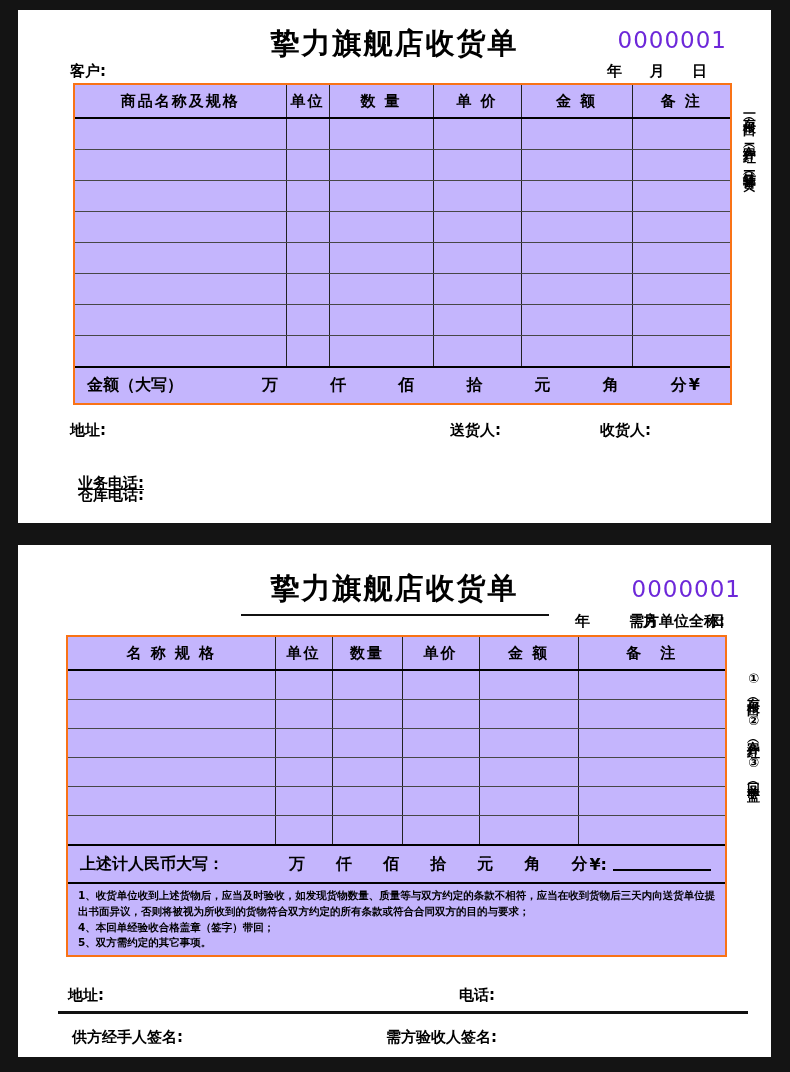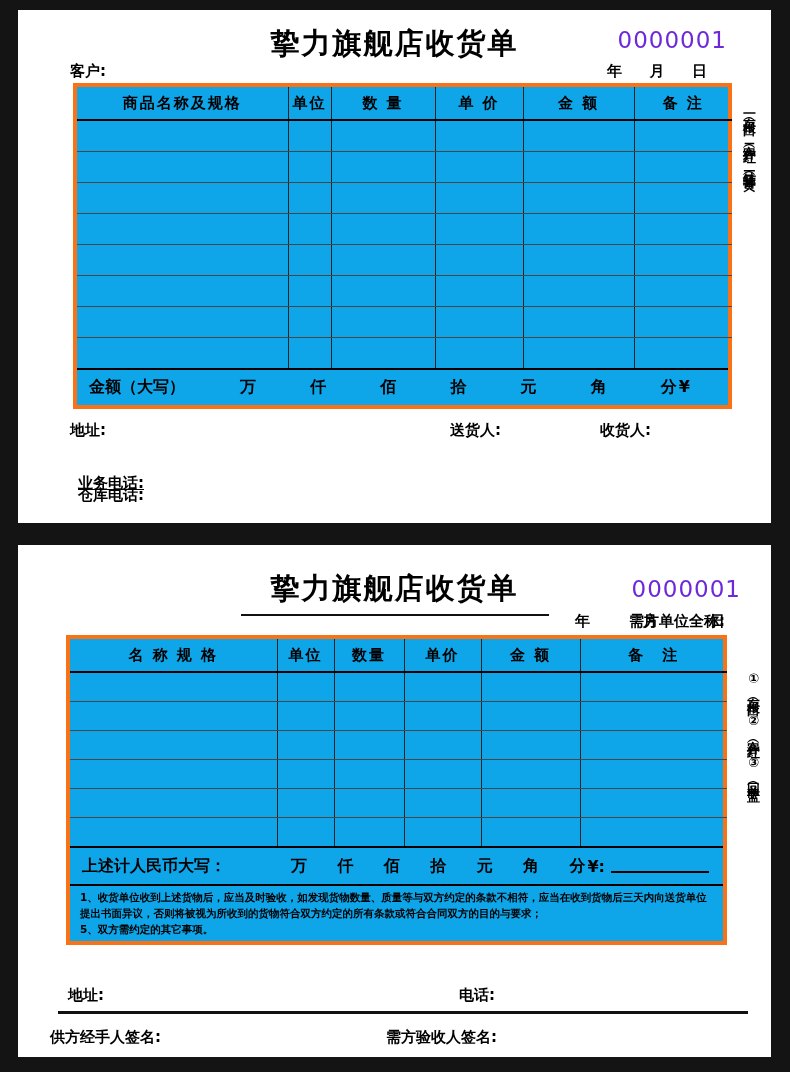--- a/index.html
+++ b/index.html
@@ -42,21 +42,21 @@
   #panel1 .serial { top:17px; right:44px; }
   #panel2 .serial { top:31px; right:30px; }
 
   .meta-row { position:absolute; font-size:15px; font-weight:600; }
   #panel1 .meta-row { top:52px; left:52px; right:64px; }
   #panel2 .meta-row { top:67px; left:50px; right:46px;text-align:right; }
   .meta-row .date { position:absolute; right:0; top:0; display:flex; justify-content:space-between; }
   #panel1 .date { width:100px; }
   #panel2 .date { width:150px; }
 
-  .grid-box { position:absolute; border:4px solid #f97316; background:#0ea5e9; }
+  .grid-box { position:absolute; border:2px solid #f97316; background:#c4b5fd; }
   #panel1 .grid-box { top:73px; left:55px; width:659px; }
   #panel2 .grid-box { top:90px; left:48px; width:661px; }
 
   table { border-collapse:collapse; width:100%; table-layout:fixed; }
   th { font-size:15px; font-weight:600; border:1px solid #222; border-top:none; letter-spacing:2px; }
   td { border:1px solid #474747; border-left:1px solid #222; border-right:1px solid #222; }
   th:first-child, td:first-child { border-left:none; }
   th:last-child,  td:last-child  { border-right:none; }
   thead tr { height:33px; }
   thead th { border-bottom:2px solid #000; }
@@ -64,21 +64,21 @@
   #panel2 tbody tr { height:29px; }
   tbody tr:last-child td { border-bottom:none; }
 
   .amount-row {
     border-top:2px solid #000;
     display:flex;
     align-items:center;
     font-size:16px;
     font-weight:600;
   }
-  #panel1 .amount-row { height:37px; padding:0 38px 0 12px; }
+  #panel1 .amount-row { height:37px; padding:0 30px 0 12px;gap:24px; }
   #panel2 .amount-row { height:38px; padding:0 14px 0 12px; }
   .amount-units { flex:1; display:flex; justify-content:space-between; margin-left:55px; }
   #panel2 .amount-units { margin-left:65px; }
   .currency { margin-left:2px; }
   .blank-line { display:inline-block; width:98px; height:14px; border-bottom:2px solid #000; margin-left:6px; }
 
   .terms {
     border-top:2px solid #000;
     padding:4px 8px 4px 10px;
     font-size:10.5px;
@@ -321,24 +321,25 @@
         <span>拾</span>
         <span>元</span>
         <span>角</span>
         <span>分</span>
       </span>
       <span class="currency">¥:</span>
       <span class="blank-line"></span>
     </div>
     <ol class="terms">
       <li>1、收货单位收到上述货物后，应当及时验收，如发现货物数量、质量等与双方约定的条款不相符，应当在收到货物后三天内向送货单位提出书面异议，否则将被视为所收到的货物符合双方约定的所有条款或符合合同双方的目的与要求；</li>
+      <li>4、本回单经验收合格盖章（签字）带回；</li>
       <li>5、双方需约定的其它事项。</li>
     </ol>
   </div>
 
   <div class="vnote">①存根（白）　②客户（红）　③回单（蓝）</div>
 
   <div class="footer-label" style="top:441px; left:50px;">地址:</div>
   <div class="footer-label" style="top:441px; left:441px;">电话:</div>
   <div class="hline" style="top:466px; left:40px; width:690px; height:2.5px;"></div>
-  <div class="footer-label" style="top:483px; left:32px;">供方经手人签名:</div>
+  <div class="footer-label" style="top:483px; left:54px;">供方经手人签名:</div>
   <div class="footer-label" style="top:483px; left:368px;text-align:center;">需方验收人签名:</div>
 </div>
 
 </body></html>

